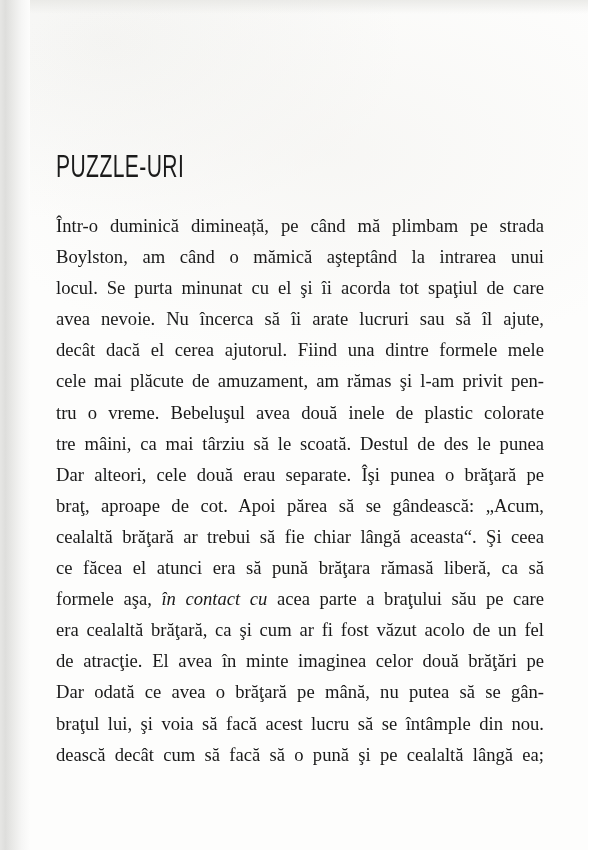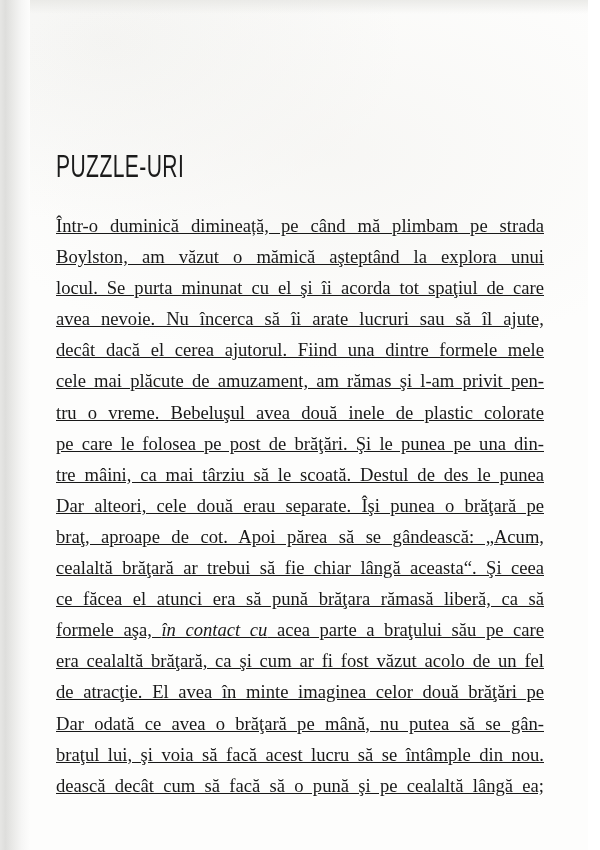--- a/index.html
+++ b/index.html
@@ -84,46 +84,44 @@
     text-align: justify;
     text-align-last: left;
     -webkit-font-smoothing: antialiased;
   }
   #body-text .line {
     display: block;
     white-space: nowrap;
     text-align: justify;
     text-align-last: justify;
     height: 31.1px;
-    text-decoration: underline;
   }
   #body-text em {
     font-style: italic;
   }
 </style>
 </head>
 <body>
 
 <div id="page">
 
   <div id="paper-tone"></div>
   <div id="top-edge-tone"></div>
   <div id="gutter-shadow"></div>
 
   <h1 id="chapter-title">PUZZLE-URI</h1>
 
   <div id="body-text">
     <span class="line">Într-o duminică dimineață, pe când mă plimbam pe strada</span>
-    <span class="line">Boylston, am văzut o mămică aşteptând la explora unui</span>
+    <span class="line">Boylston, am când o mămică aşteptând la intrarea unui</span>
     <span class="line">locul. Se purta minunat cu el şi îi acorda tot spaţiul de care</span>
     <span class="line">avea nevoie. Nu încerca să îi arate lucruri sau să îl ajute,</span>
     <span class="line">decât dacă el cerea ajutorul. Fiind una dintre formele mele</span>
     <span class="line">cele mai plăcute de amuzament, am rămas şi l-am privit pen-</span>
     <span class="line">tru o vreme. Bebeluşul avea două inele de plastic colorate</span>
-    <span class="line">pe care le folosea pe post de brăţări. Şi le punea pe una din-</span>
     <span class="line">tre mâini, ca mai târziu să le scoată. Destul de des le punea</span>
     <span class="line">Dar alteori, cele două erau separate. Îşi punea o brăţară pe</span>
     <span class="line">braţ, aproape de cot. Apoi părea să se gândească: „Acum,</span>
     <span class="line">cealaltă brăţară ar trebui să fie chiar lângă aceasta“. Şi ceea</span>
     <span class="line">ce făcea el atunci era să pună brăţara rămasă liberă, ca să</span>
     <span class="line"><span>formele aşa, </span><em>în contact cu</em><span> acea parte a braţului său pe care</span></span>
     <span class="line">era cealaltă brăţară, ca şi cum ar fi fost văzut acolo de un fel</span>
     <span class="line">de atracţie. El avea în minte imaginea celor două brăţări pe</span>
     <span class="line">Dar odată ce avea o brăţară pe mână, nu putea să se gân-</span>
     <span class="line">braţul lui, şi voia să facă acest lucru să se întâmple din nou.</span>

